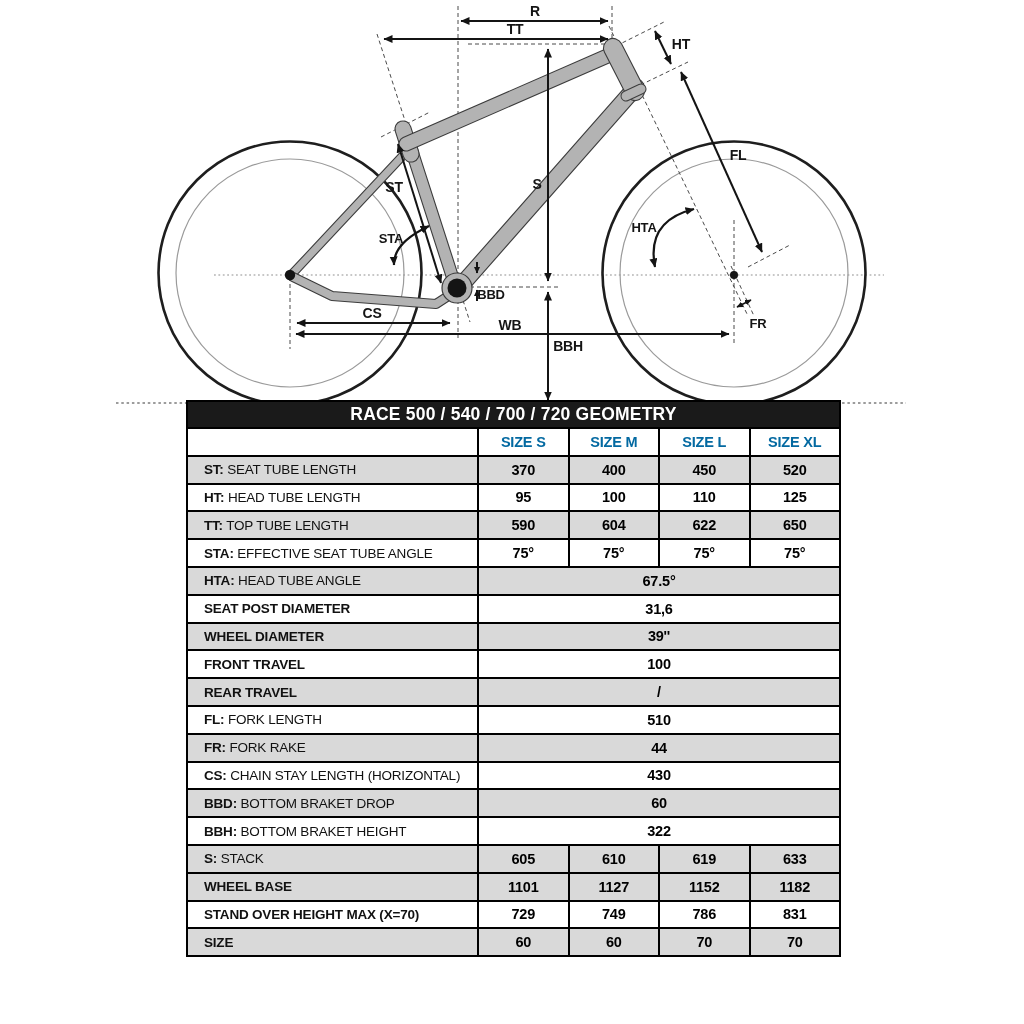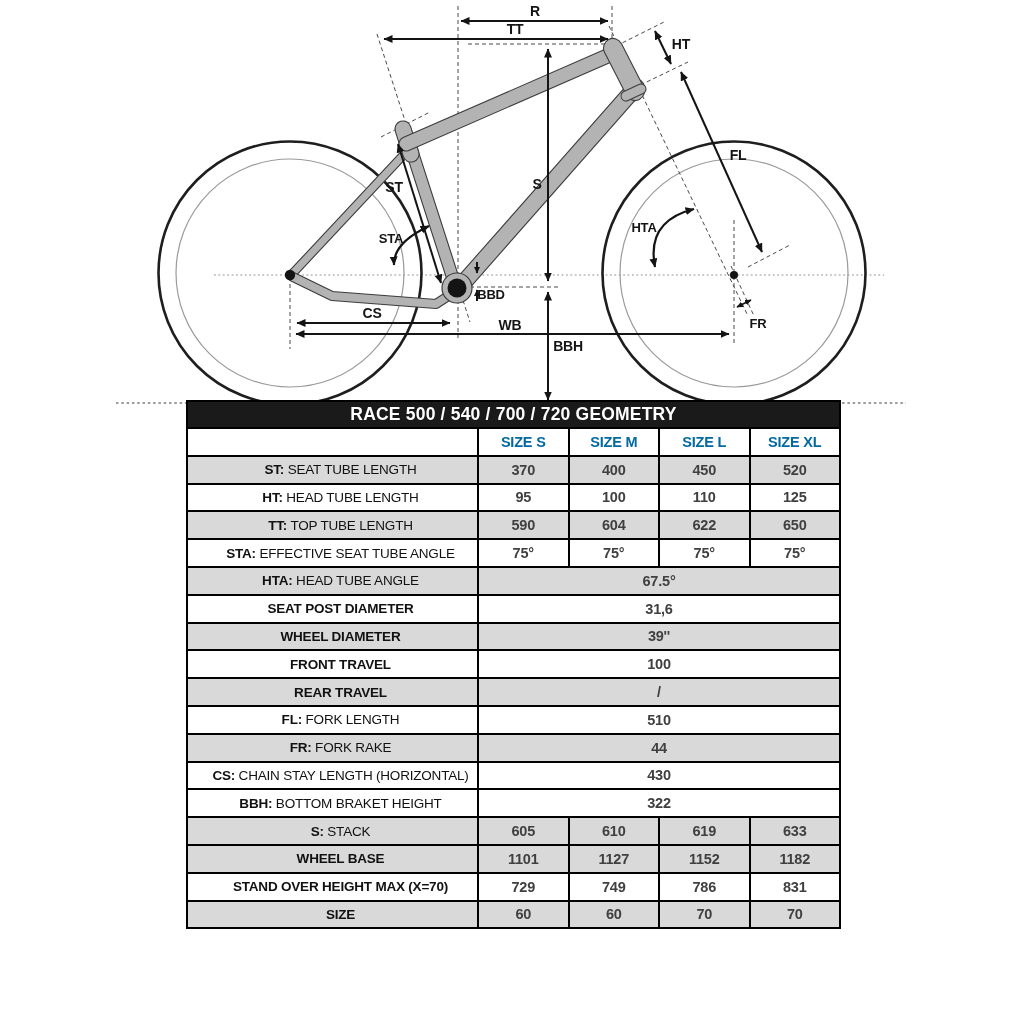--- a/index.html
+++ b/index.html
@@ -11,23 +11,23 @@
   .dlab-s{font-size:13px;}
 
   table.geo{position:absolute;left:186px;top:400px;width:653px;border-collapse:collapse;
             table-layout:fixed;letter-spacing:-0.2px;}
   table.geo col.c-lbl{width:291px;}
   table.geo col.c-val{width:90.5px;}
   table.geo th,table.geo td{border:2px solid #000;height:25.8px;padding:0;overflow:hidden;white-space:nowrap;}
   table.geo .title-bar{background:#1a1a1a;color:#ffffff;font-size:17.5px;font-weight:bold;
                        text-align:center;letter-spacing:0.2px;height:25px;}
   table.geo .size-h{font-size:14.5px;font-weight:bold;text-align:center;background:#fff;color:#0369a1;}
-  table.geo td.lbl{font-size:13.5px;font-weight:normal;text-align:center;padding-left:16px;color:#111;background:#fff;}
+  table.geo td.lbl{font-size:13.5px;font-weight:normal;text-align:left;padding-left:16px;color:#111;background:#fff;}
   table.geo td.lbl b{font-weight:bold;}
-  table.geo td.val{font-size:14.5px;font-weight:bold;text-align:center;color:#404040;background:#fff;}
+  table.geo td.val{font-size:14.5px;font-weight:bold;text-align:center;color:#000000;background:#fff;}
   table.geo tr.shaded td{background:#d9d9d9;}
 </style>
 </head>
 <body>
 
 <div class="page">
 
   <svg class="diagram" viewBox="0 0 1024 412">
     <defs>
       <marker id="ah" markerUnits="userSpaceOnUse" markerWidth="10" markerHeight="9" refX="8.5" refY="4" orient="auto-start-reverse">
@@ -211,20 +211,24 @@
           <td class="val" colspan="4">510</td>
         </tr>
         <tr class="shaded">
           <td class="lbl"><b>FR:</b> FORK RAKE</td>
           <td class="val" colspan="4">44</td>
         </tr>
         <tr>
           <td class="lbl"><b>CS:</b> CHAIN STAY LENGTH (HORIZONTAL)</td>
           <td class="val" colspan="4">430</td>
         </tr>
+        <tr class="shaded">
+          <td class="lbl"><b>BBD:</b> BOTTOM BRAKET DROP</td>
+          <td class="val" colspan="4">60</td>
+        </tr>
         <tr>
           <td class="lbl"><b>BBH:</b> BOTTOM BRAKET HEIGHT</td>
           <td class="val" colspan="4">322</td>
         </tr>
         <tr class="shaded">
           <td class="lbl"><b>S:</b> STACK</td>
           <td class="val">605</td>
           <td class="val">610</td>
           <td class="val">619</td>
           <td class="val">633</td>

